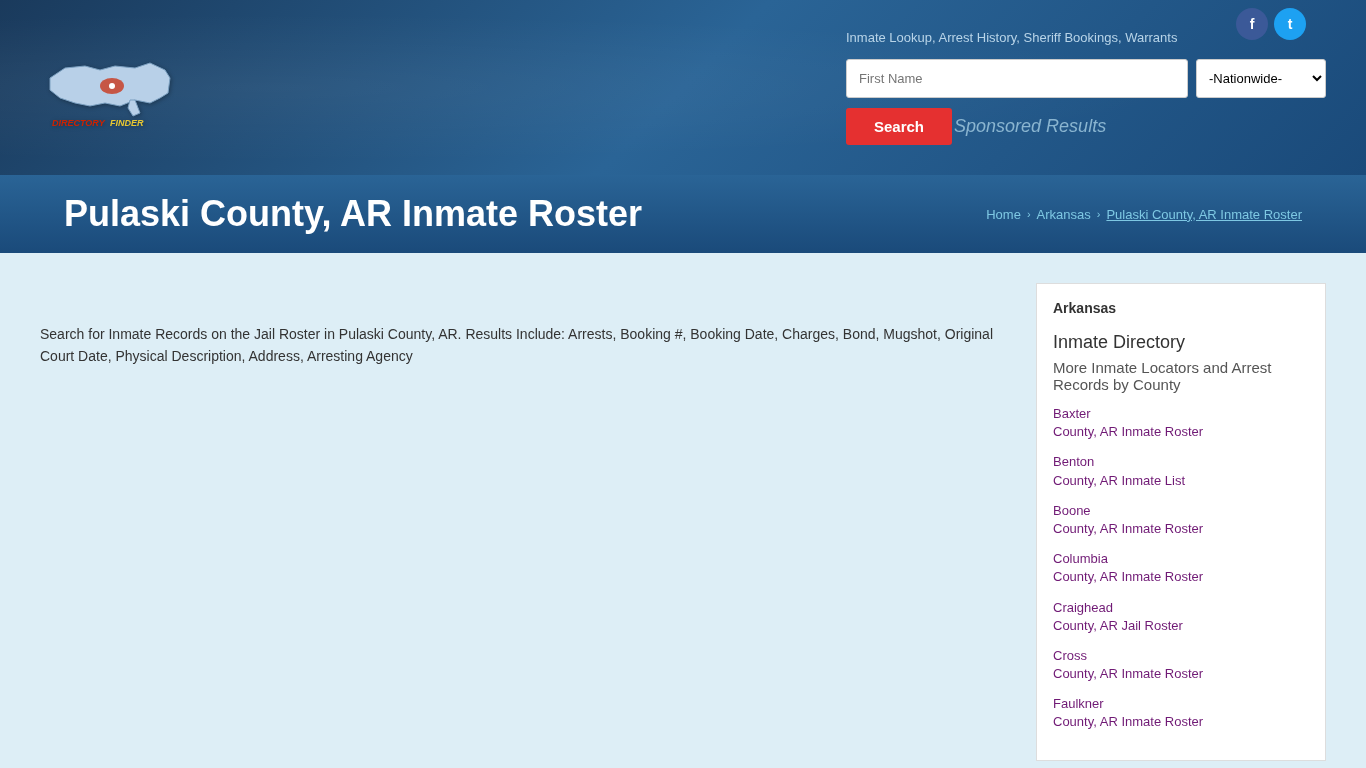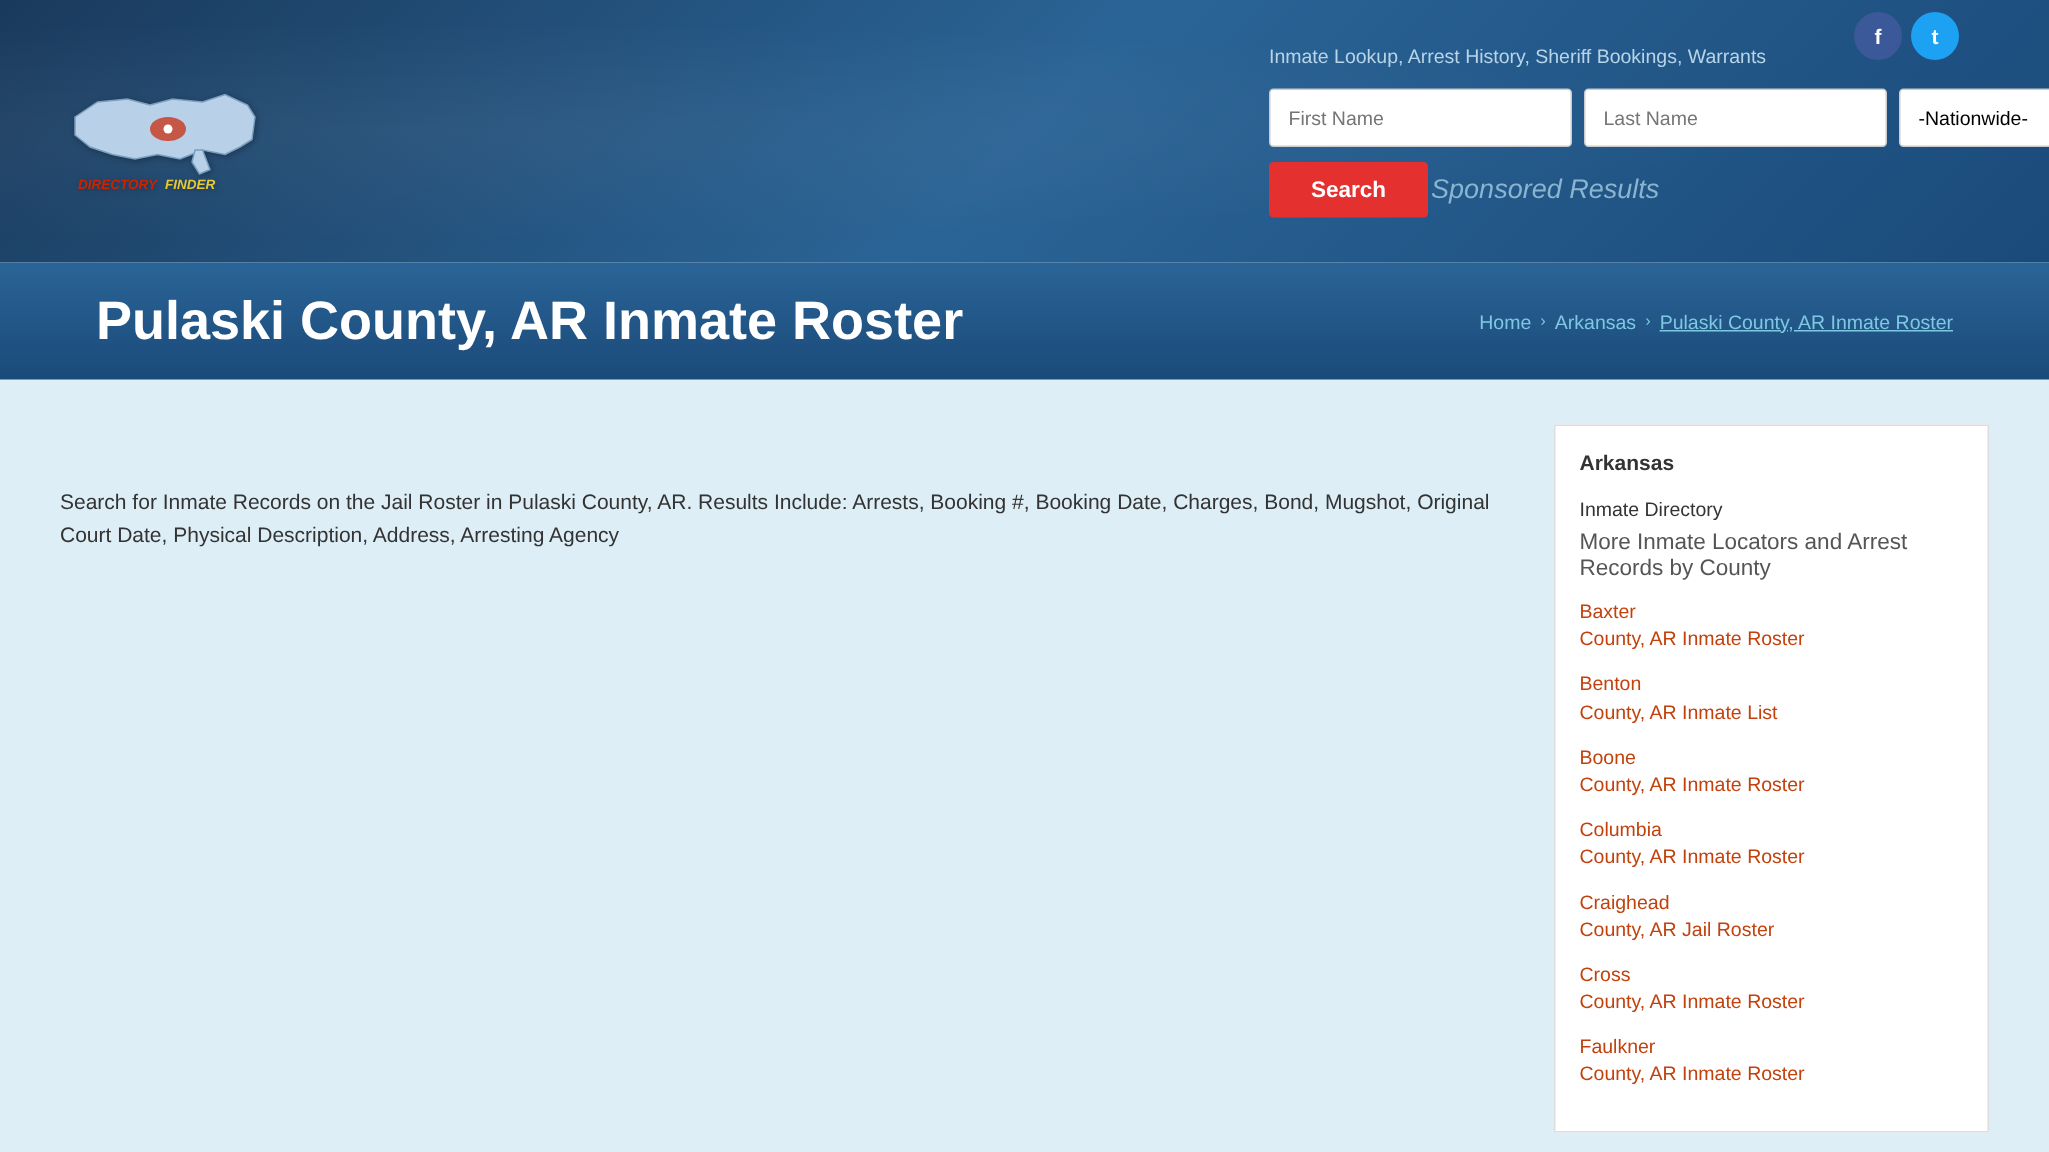--- a/index.html
+++ b/index.html
@@ -201,35 +201,35 @@
 
     .sidebar-title-main {
       color: #333;
       font-weight: bold;
       font-size: 14px;
       margin-bottom: 2px;
     }
 
     .sidebar-title-sub {
       color: #333;
-      font-size: 13px;
+      font-size: 18px;
       margin-bottom: 4px;
       margin-top: 16px;
     }
 
     .sidebar-more-title {
       color: #555;
       font-size: 15px;
       margin-bottom: 12px;
       margin-top: 6px;
     }
 
     .sidebar-link {
       display: block;
-      color: #c2410c;
+      color: #701a75;
       text-decoration: none;
       font-size: 13px;
       margin-bottom: 12px;
       line-height: 1.4;
     }
 
     
     .map-svg {
       filter: drop-shadow(1px 1px 2px rgba(0,0,0,0.3));
     }
@@ -260,21 +260,20 @@
           <text x="12" y="78" font-size="9" font-weight="bold" fill="#cc2200" font-style="italic" font-family="Arial">DIRECTORY</text>
           <text x="70" y="78" font-size="9" font-weight="bold" fill="#e8c832" font-style="italic" font-family="Arial">FINDER</text>
         </svg>
       </div>
     </div>
 
     <div class="search-area">
       <p class="subtitle">Inmate Lookup, Arrest History, Sheriff Bookings, Warrants</p>
       <div class="search-inputs">
         <input type="text" placeholder="First Name" style="">
-        <input type="text" placeholder="Last Name" style="">
         <select>
           <option>-Nationwide-</option>
         </select>
       </div>
       <div class="search-actions">
         <button class="search-btn">Search</button>
         <span class="sponsored-text">Sponsored Results</span>
       </div>
     </div>
   </header>

